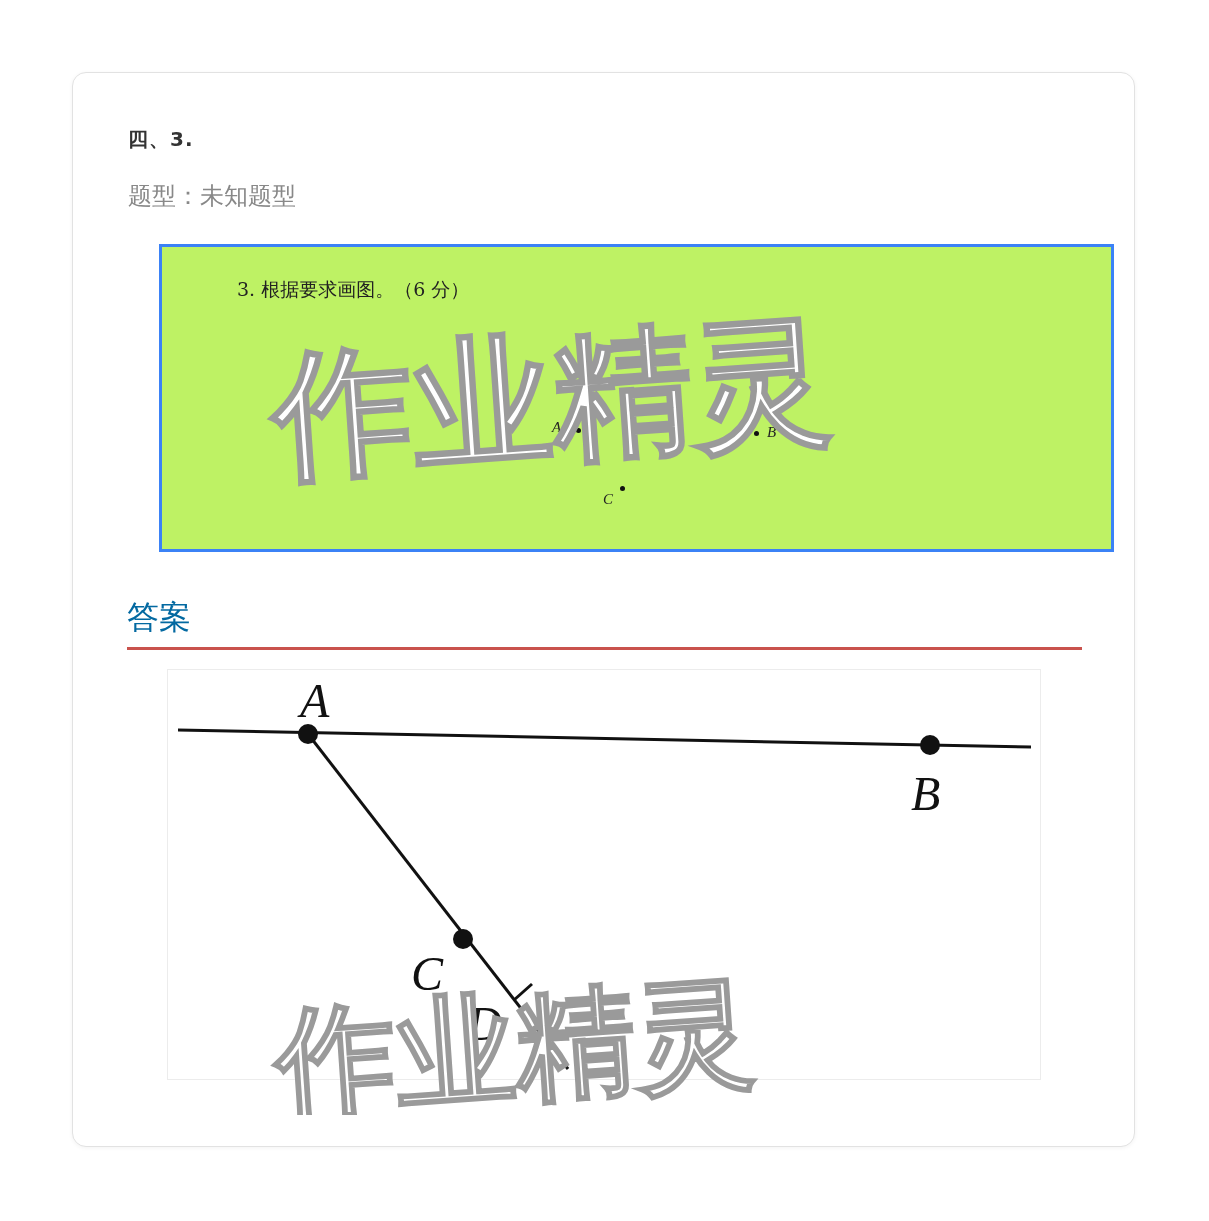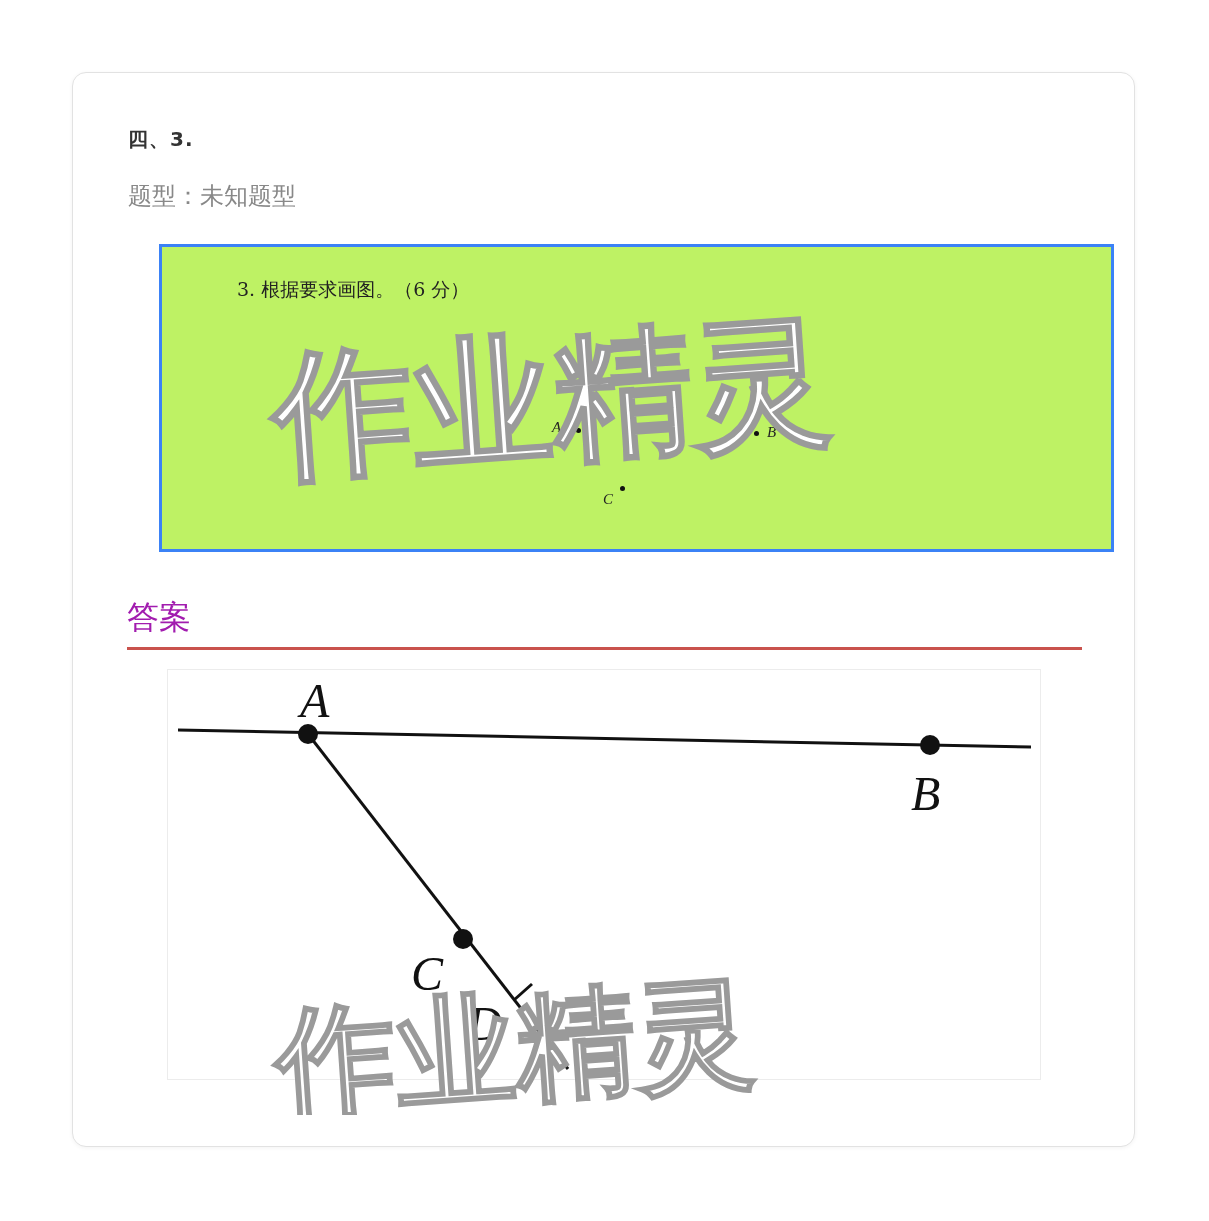--- a/index.html
+++ b/index.html
@@ -18,21 +18,21 @@
     font-family: "DejaVu Serif", serif;
   }
   .question-box {
     position: absolute; left: 127px; top: 244px; width: 955px; height: 308px;
     border: 3px solid #3b82f6; box-sizing: border-box; background: #bef264; overflow: hidden; margin-left: 32px;
   }
   .qline { position: absolute; font-family: "DejaVu Serif", serif; font-size: 19px; color: #222; white-space: nowrap; }
   .pt-label { position: absolute; font-family: "Liberation Serif", serif; font-style: italic; font-size: 15px; color: #222; }
   .pt-dot { position: absolute; width: 5px; height: 5px; border-radius: 50%; background: #111; }
   .answer-heading {
-    position: absolute; left: 127px; top: 596px; font-size: 32px; color: #a21caf;
+    position: absolute; left: 127px; top: 596px; font-size: 32px; color: #0369a1;
     font-family: "DejaVu Serif", serif;
   }
   .answer-rule { position: absolute; left: 127px; top: 647px; width: 955px; height: 3px; background: #c9524d; }
   .answer-box {
     position: absolute; left: 167px; top: 669px; width: 874px; height: 411px;
     border: 1px solid #ececec; box-sizing: border-box; background: #fff;
   }
   svg.fig { position: absolute; left: 0; top: 0; }
   .ans-label { font-family: "Liberation Serif", serif; font-style: italic; font-size: 48px; fill: #111; }
   .wm { position: absolute; pointer-events: none; }

